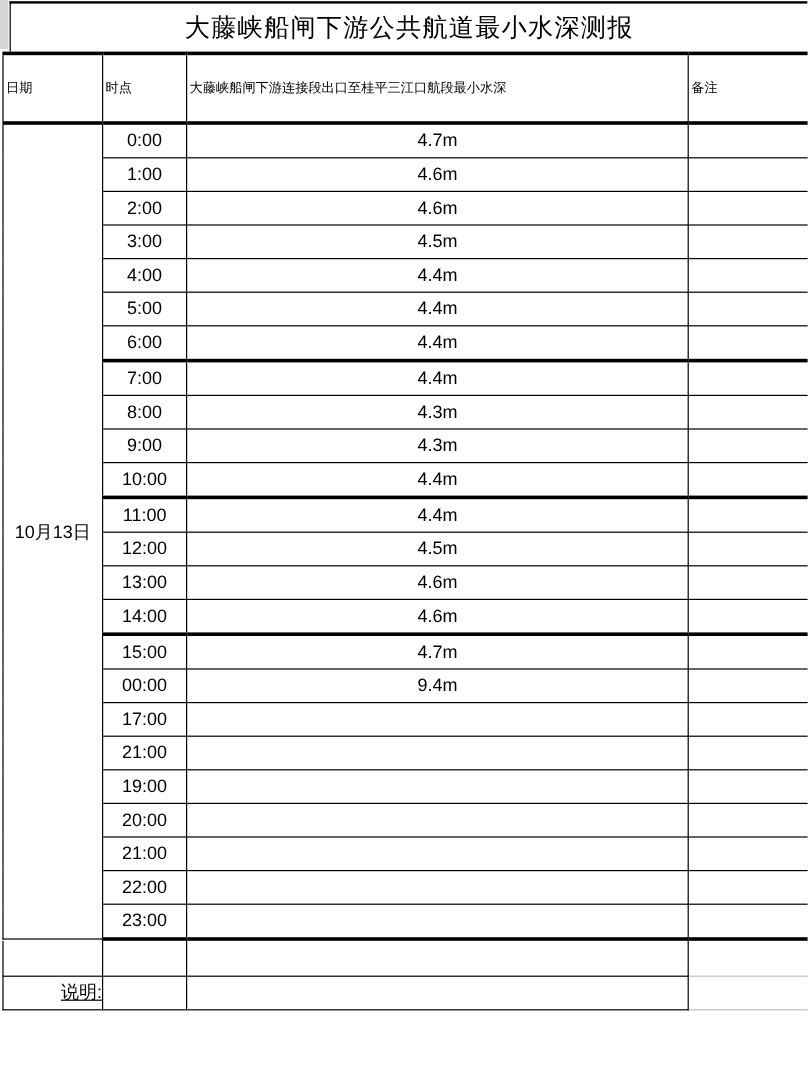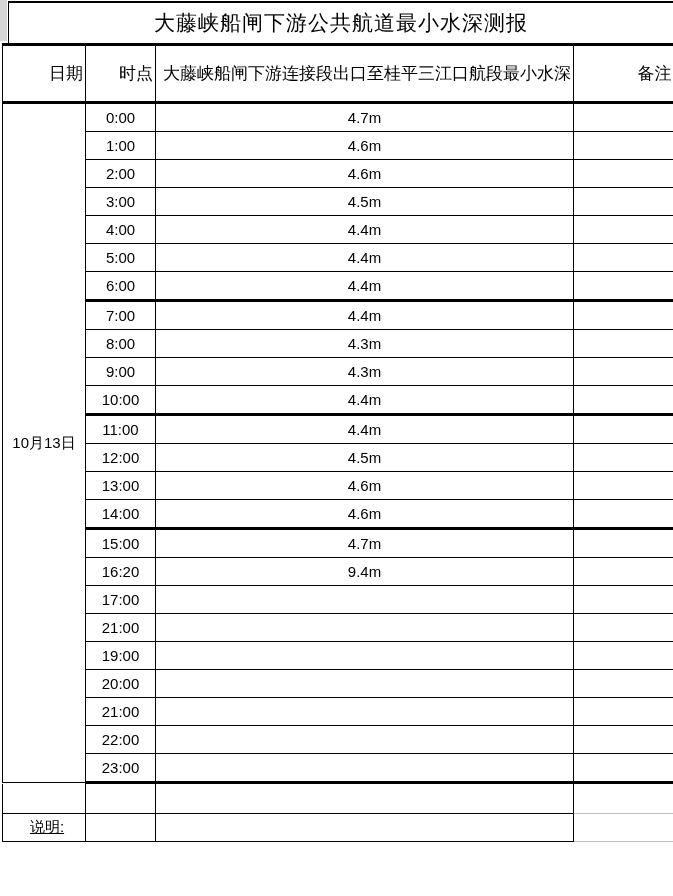--- a/index.html
+++ b/index.html
@@ -16,38 +16,38 @@
     display:flex;align-items:center;justify-content:center;
     font-size:21px;letter-spacing:1px;
   }
   .tables{position:absolute;left:2px;top:43px;width:671px;}
   table{border-collapse:collapse;table-layout:fixed;width:671px;margin:0;}
   col.c1{width:83px;} col.c2{width:70px;} col.c3{width:418px;} col.c4{width:100px;}
 
   
   .main th{
     border:1px solid #000;border-top:3px solid #000;border-bottom:3px solid #000;
-    font-weight:normal;font-size:17px;height:55px;padding:0 2px;text-align:right;
+    font-weight:normal;font-size:11px;height:55px;padding:0 2px;text-align:left;
   }
   .main th:last-child{border-right:none;}
   .main td{
     border:1px solid #000;font-size:15px;text-align:center;
     height:27px;padding:0;vertical-align:middle;
   }
   .main td:last-child{border-right:none;}
   .main tr.sec td{border-bottom:3px solid #000;}
   .date-cell{font-size:15px;}
 
   
   .foot td{font-size:15px;padding:0;vertical-align:middle;}
   .foot .bk{border:1px solid #000;border-top:none;}
   .foot .gr{border-left:1px solid #000;border-bottom:1px solid #c0c0c0;border-top:none;}
   .foot .gr-noleft{border-bottom:1px solid #c0c0c0;border-top:none;}
   .foot .span-cell{border-left:1px solid #000;border-bottom:1px solid #000;border-top:none;text-align:left;}
-  .foot .lbl{text-align:center;padding-left:6px;text-decoration:underline;}
+  .foot .lbl{text-align:right;padding-left:6px;text-decoration:underline;}
   .foot .note-text{padding-left:6px;}
   .rA td{height:29px;} .rB td{height:27px;} .rC td{height:27px;} .rD td{height:26px;}
 </style>
 </head>
 <body>
 
 <div class="page">
 
   <div class="corner-notch"></div>
 
@@ -146,21 +146,21 @@
           <td>14:00</td>
           <td>4.6m</td>
           <td></td>
         </tr>
         <tr>
           <td>15:00</td>
           <td>4.7m</td>
           <td></td>
         </tr>
         <tr>
-          <td>16:20</td>
+          <td>00:00</td>
           <td>9.4m</td>
           <td></td>
         </tr>
         <tr>
           <td>17:00</td>
           <td></td>
           <td></td>
         </tr>
         <tr>
           <td>21:00</td>

